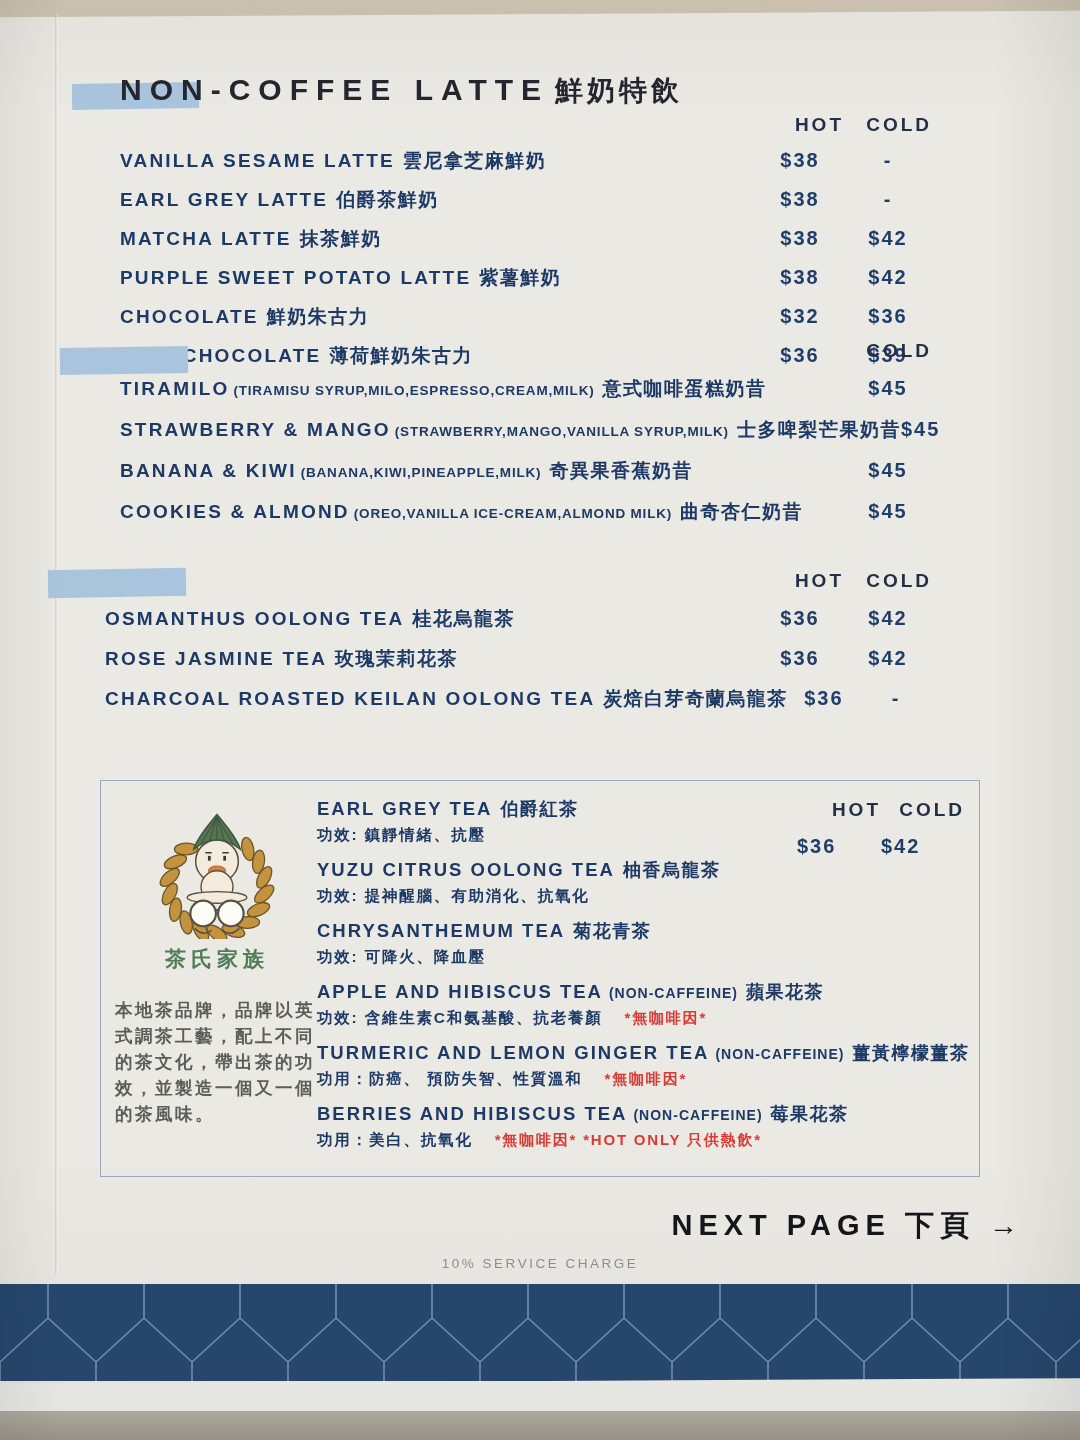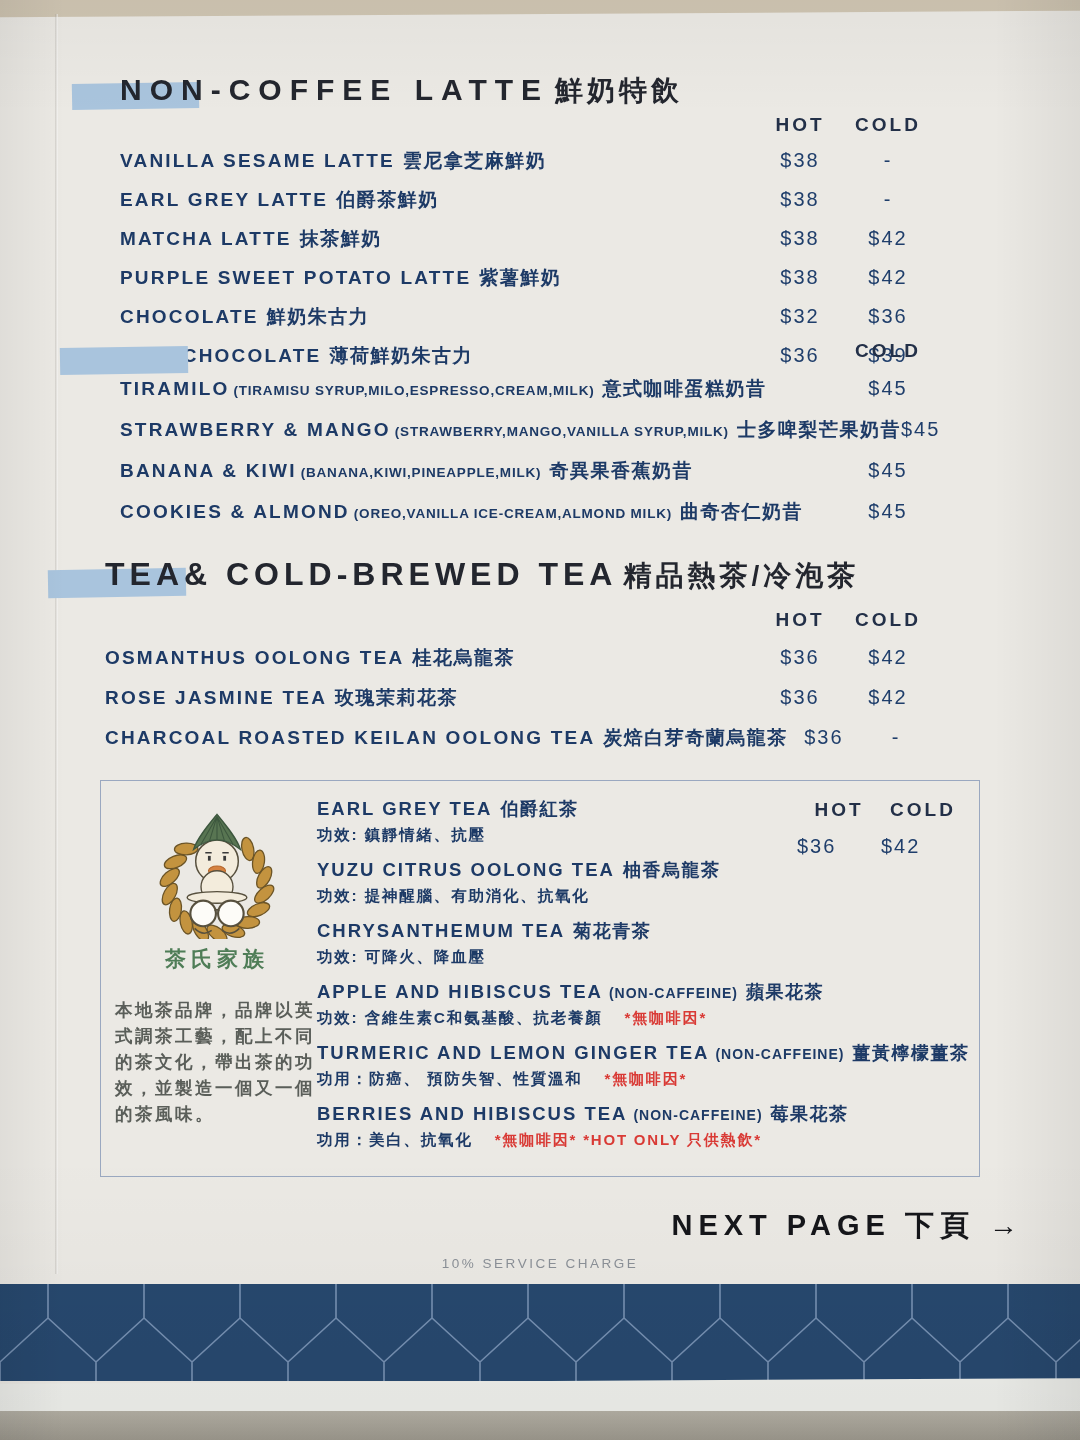--- a/index.html
+++ b/index.html
@@ -20,28 +20,28 @@
   .table-bottom{position:absolute;left:0;bottom:0;width:100%;height:29px;background:linear-gradient(#b2aea3,#9c988d);}
 
   
   .section{position:absolute;}
   .sec-head{position:relative;display:flex;align-items:flex-start;gap:18px;}
   .hl-bar{position:absolute;background:#a9c4dd;z-index:0;}
   .sec-title{position:relative;z-index:1;margin:0;color:#23262e;font-weight:bold;
     font-size:30px;letter-spacing:8px;white-space:nowrap;}
   .sec-title .tzh{font-size:28px;letter-spacing:4px;margin-left:6px;}
   .cols-row{display:flex;justify-content:flex-end;padding-right:80px;margin-top:4px;}
-  .collabel{width:88px;text-align:center;color:#233048;font-weight:bold;font-size:19px;letter-spacing:3px;}
+  .collabel{width:88px;text-align:right;color:#233048;font-weight:bold;font-size:19px;letter-spacing:3px;}
   .rows{margin-top:12px;padding-right:80px;}
   .irow{display:flex;align-items:baseline;margin-bottom:13px;}
   .iname{flex:1;color:#1d3a66;font-weight:bold;font-size:19px;letter-spacing:2.2px;white-space:nowrap;}
   .iname .zh{font-size:19px;letter-spacing:1.5px;margin-left:8px;}
   .iname .desc{font-size:13.5px;letter-spacing:0.8px;margin-left:4px;}
   .pcol{width:88px;text-align:center;}
-  .price{color:#1f3e6b;font-weight:normal;font-size:20px;letter-spacing:2px;}
+  .price{color:#1f3e6b;font-weight:bold;font-size:20px;letter-spacing:2px;}
 
   #sec-noncoffee{left:120px;top:72px;width:892px;}
   #sec-noncoffee .hl-bar{left:-48px;top:11px;width:127px;height:26px;transform:rotate(-1deg);}
   #sec-smoothie{left:120px;top:336px;width:892px;}
   #sec-smoothie .hl-bar{left:-60px;top:11px;width:128px;height:27px;transform:rotate(-1deg);}
   #sec-smoothie .rows{margin-top:14px;}
   #sec-smoothie .irow{margin-bottom:15px;}
   #sec-tea{left:105px;top:556px;width:907px;}
   #sec-tea .sec-title{font-size:32px;letter-spacing:5px;}
   #sec-tea .hl-bar{left:-57px;top:13px;width:138px;height:28px;transform:rotate(-1deg);}
@@ -147,21 +147,20 @@
         <div class="irow">
           <span class="iname"><span class="en">COOKIES &amp; ALMOND</span><span class="desc">(OREO,VANILLA ICE-CREAM,ALMOND MILK)</span><span class="zh">曲奇杏仁奶昔</span></span>
           <span class="pcol price">$45</span>
         </div>
       </div>
   </div>
 
   <div class="section" id="sec-tea">
     <div class="sec-head">
       <span class="hl-bar"></span>
-      <h2 class="sec-title"><span>TEA&amp; COLD-BREWED TEA</span><span class="tzh">精品熱茶/冷泡茶</span></h2>
     </div>
     <div class="cols-row">
       <span class="collabel">HOT</span>
       <span class="collabel">COLD</span>
     </div>
     <div class="rows">
         <div class="irow">
           <span class="iname"><span class="en">OSMANTHUS OOLONG TEA</span><span class="zh">桂花烏龍茶</span></span>
           <span class="pcol price">$36</span>
           <span class="pcol price">$42</span>

